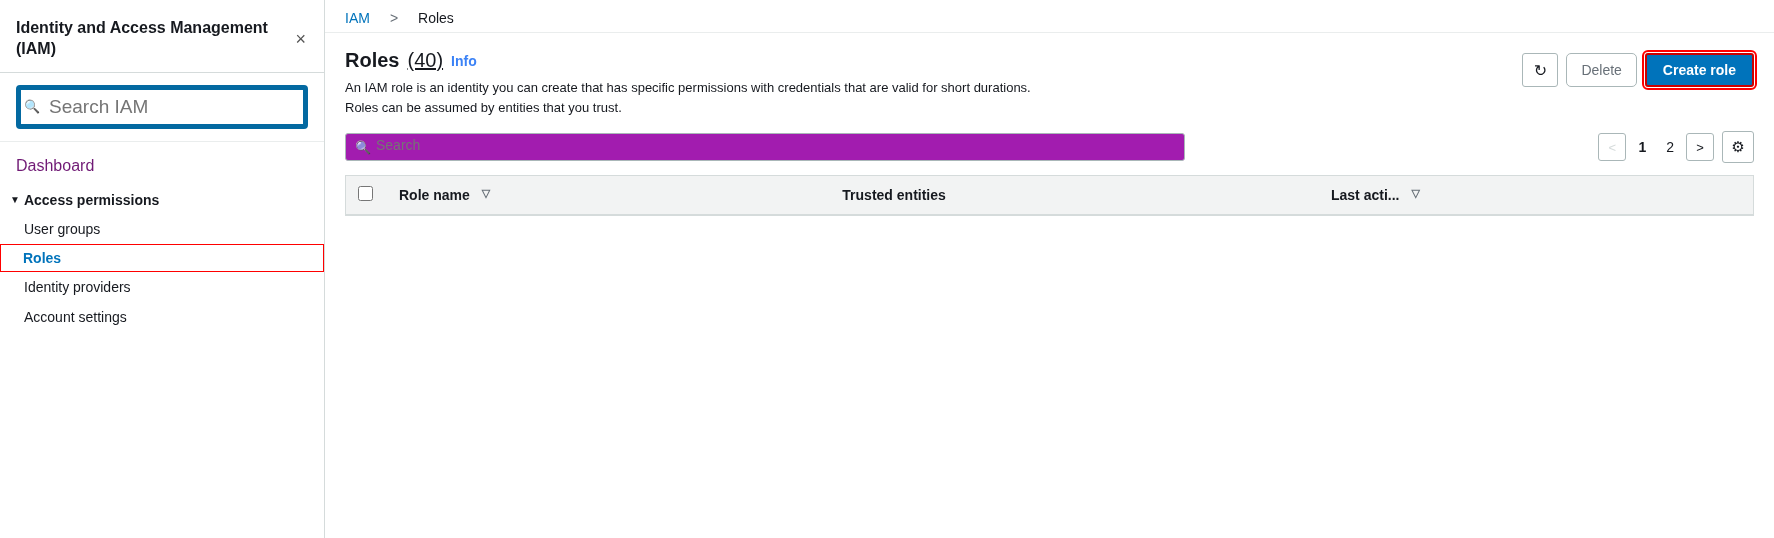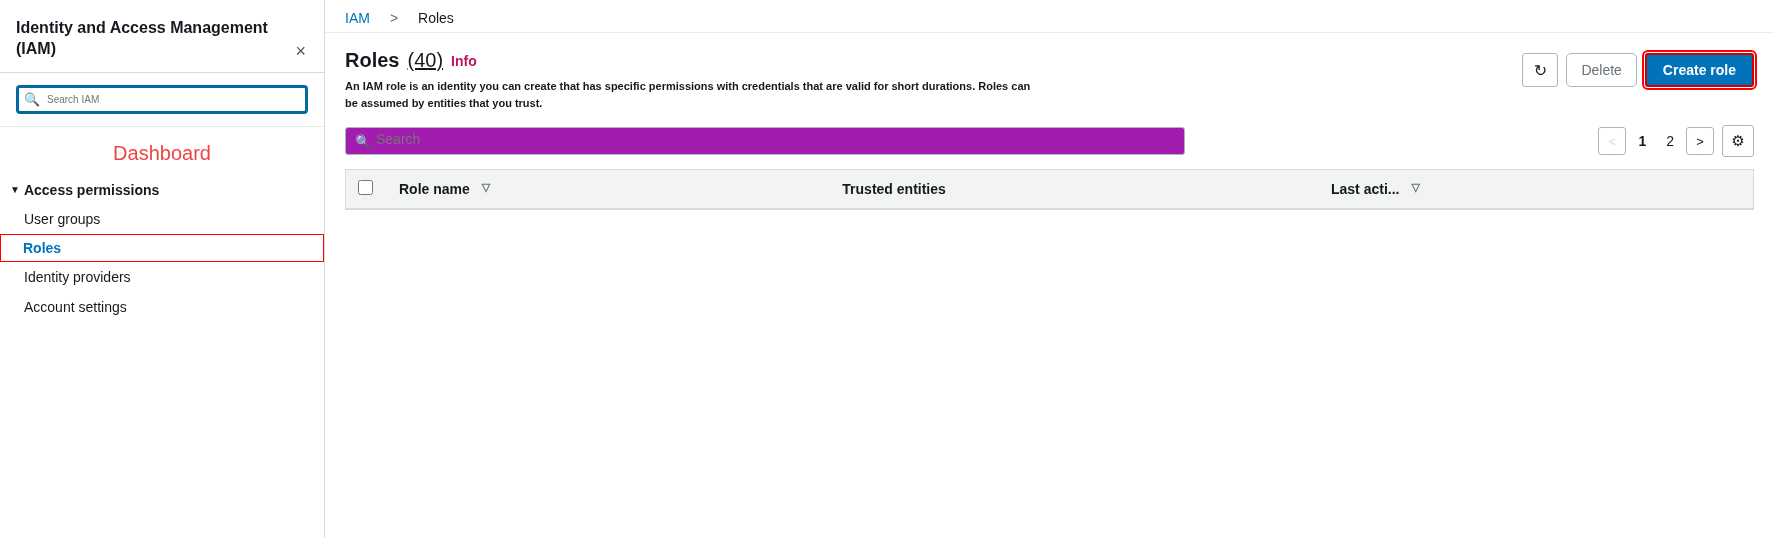--- a/index.html
+++ b/index.html
@@ -12,21 +12,21 @@
       background: #fff;
       border-right: 1px solid #d5dbdb;
       display: flex;
       flex-direction: column;
       height: 100%;
       overflow-y: auto;
     }
     .sidebar-header {
       display: flex;
       justify-content: space-between;
-      align-items: flex-end;
+      align-items: center;
       padding: 18px 16px 12px 16px;
       border-bottom: 1px solid #d5dbdb;
     }
     .sidebar-title {
       font-size: 16px;
       font-weight: 700;
       color: #16191f;
       line-height: 1.3;
     }
     .sidebar-close {
@@ -49,39 +49,38 @@
     }
     .sidebar-search-icon {
       position: absolute;
       left: 8px;
       color: #687078;
       font-size: 13px;
     }
     .sidebar-search-input {
       width: 100%;
       padding: 6px 10px 6px 28px;
-      border: 3px solid #0369a1;
+      border: 5px solid #0369a1;
       border-radius: 4px;
-      font-size: 10px;
+      font-size: 19px;
       color: #687078;
       outline: none;
       background: #fff;
     }
     .sidebar-nav {
       padding: 8px 0;
       flex: 1;
     }
     .sidebar-nav-item {
       display: block;
       padding: 7px 16px;
-      color: #ef4444;
+      color: #701a75;
       text-decoration: none;
-      font-size: 20px;
-      cursor: pointer;
-      text-align: center;
+      font-size: 16px;
+      cursor: pointer;
     }
     .sidebar-nav-item.dashboard {
       padding: 7px 16px;
     }
     .sidebar-section-header {
       display: flex;
       align-items: center;
       padding: 10px 16px 6px 10px;
       font-weight: 700;
       font-size: 14px;
@@ -164,32 +163,31 @@
       font-weight: 700;
       color: #16191f;
     }
     .page-count {
       font-size: 20px;
       font-weight: 400;
       color: #16191f;
       text-decoration: underline;
     }
     .info-link {
-      color: #be185d;
+      color: #3b82f6;
       font-size: 14px;
       text-decoration: none;
       font-weight: 600;
       cursor: pointer;
     }
     .page-description {
-      font-size: 11px;
+      font-size: 13px;
       color: #16191f;
       max-width: 700px;
       line-height: 1.5;
-      font-weight: bold;
     }
     .page-header-actions {
       display: flex;
       align-items: center;
       gap: 8px;
       margin-top: 4px;
     }
     .btn-refresh {
       width: 36px;
       height: 34px;

